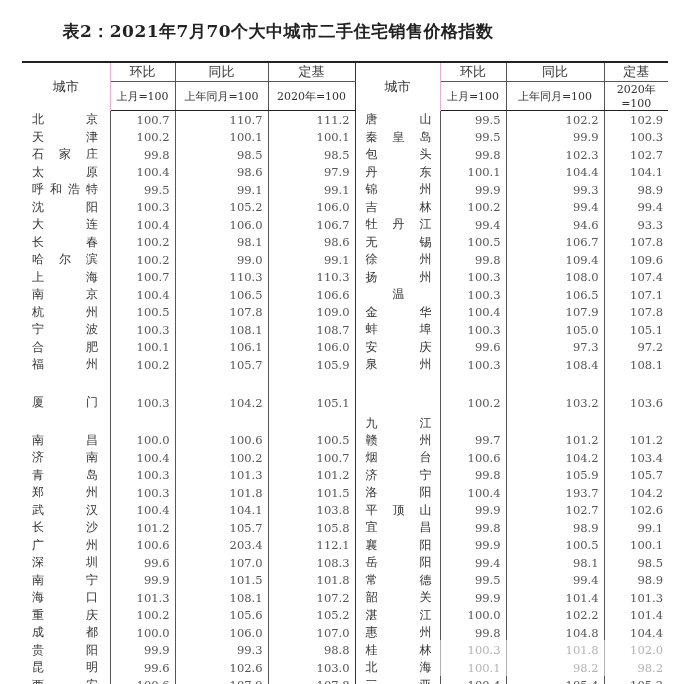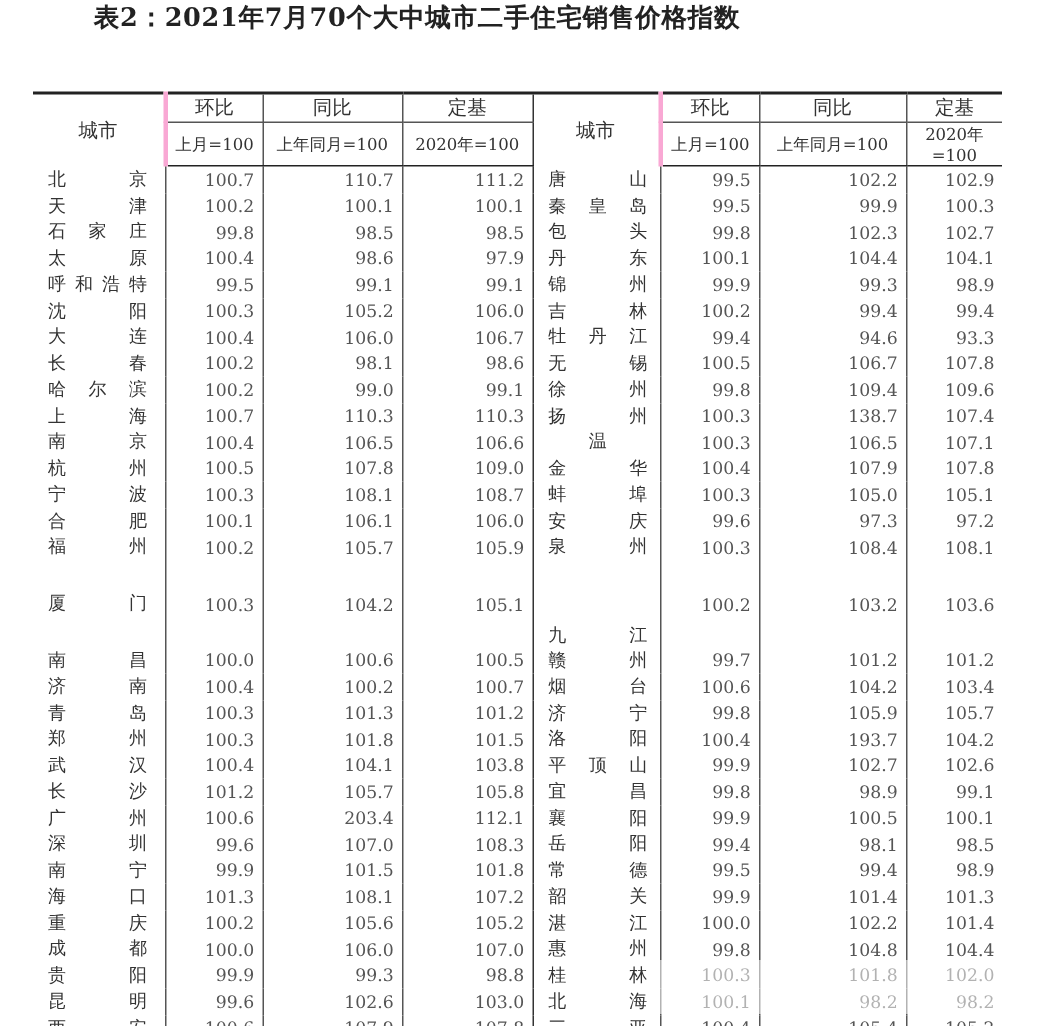--- a/index.html
+++ b/index.html
@@ -1,33 +1,33 @@
 <!DOCTYPE html>
 <html><head>
 <meta charset="utf-8">
 <style>
   html, body { margin: 0; padding: 0; background: #ffffff; }
   body { width: 700px; height: 684px; overflow: hidden; position: relative;
          font-family: "DejaVu Serif", "Liberation Serif", serif; color: #3a3a3a; }
-  .title { position: absolute; top: 0; left: 0; width: 556px; text-align: center;
+  .title { position: absolute; top: 20px; left: 0; width: 556px; text-align: center;
            font-size: 17px; font-weight: bold; color: #222; letter-spacing: 0.5px; }
   .tbl { position: absolute; top: 61px; left: 22px; width: 646px; border-collapse: collapse;
          table-layout: fixed; font-size: 11.5px; }
   .tbl col.c-city { width: 88px; }
   .tbl col.c-mom { width: 65px; }
   .tbl col.c-yoy { width: 93px; }
   .tbl col.c-base { width: 87px; }
   .tbl col.c-city2 { width: 85px; }
   .tbl col.c-mom2 { width: 66px; }
   .tbl col.c-yoy2 { width: 98px; }
   .tbl col.c-base2 { width: 64px; }
   .tbl thead tr:first-child th { border-top: 2px solid #222; }
   .tbl th { font-weight: normal; height: 17px; padding: 0; text-align: center; color: #333;
             font-family: "DejaVu Sans", "Liberation Sans", sans-serif; font-size: 13px; }
-  .tbl th.city-h { border-right: 3px solid #f9a8d4; }
+  .tbl th.city-h { border-right: 1px solid #f9a8d4; }
   .tbl th.grp { border-right: 1px solid #555; border-bottom: 1px solid #555; }
   .tbl th.sub { border-right: 1px solid #555; font-size: 11px;
                 font-family: "DejaVu Serif", "Liberation Serif", serif; }
   .tbl th.last { border-right: none; }
   .tbl thead tr:last-child th { border-bottom: 1.5px solid #222; }
   .tbl td { height: 17.5px; padding: 0 5px 0 0; text-align: right; color: #555;
             border-right: 1px solid #555; white-space: nowrap; overflow: hidden; }
   .tbl td.city { text-align: left; padding: 0 0 0 10px; color: #333;
                  font-family: "DejaVu Sans", "Liberation Sans", sans-serif; font-size: 12px;
                  letter-spacing: 0; }
@@ -164,21 +164,21 @@
         <td>109.4</td>
         <td class="last">109.6</td>
       </tr>
       <tr>
         <td class="city"><span class="wide" style="text-align-last: justify;">上　　海</span></td>
         <td>100.7</td>
         <td>110.3</td>
         <td class="base">110.3</td>
         <td class="city"><span class="wide" style="text-align-last: justify;">扬　　州</span></td>
         <td>100.3</td>
-        <td>138.7</td>
+        <td>108.0</td>
         <td class="last">107.4</td>
       </tr>
       <tr>
         <td class="city"><span class="wide" style="text-align-last: justify;">南　　京</span></td>
         <td>100.4</td>
         <td>106.5</td>
         <td class="base">106.6</td>
         <td class="city"><span class="wide" style="text-align-last: justify; margin-left: 27px;">温　　州</span></td>
         <td>100.3</td>
         <td>106.5</td>

